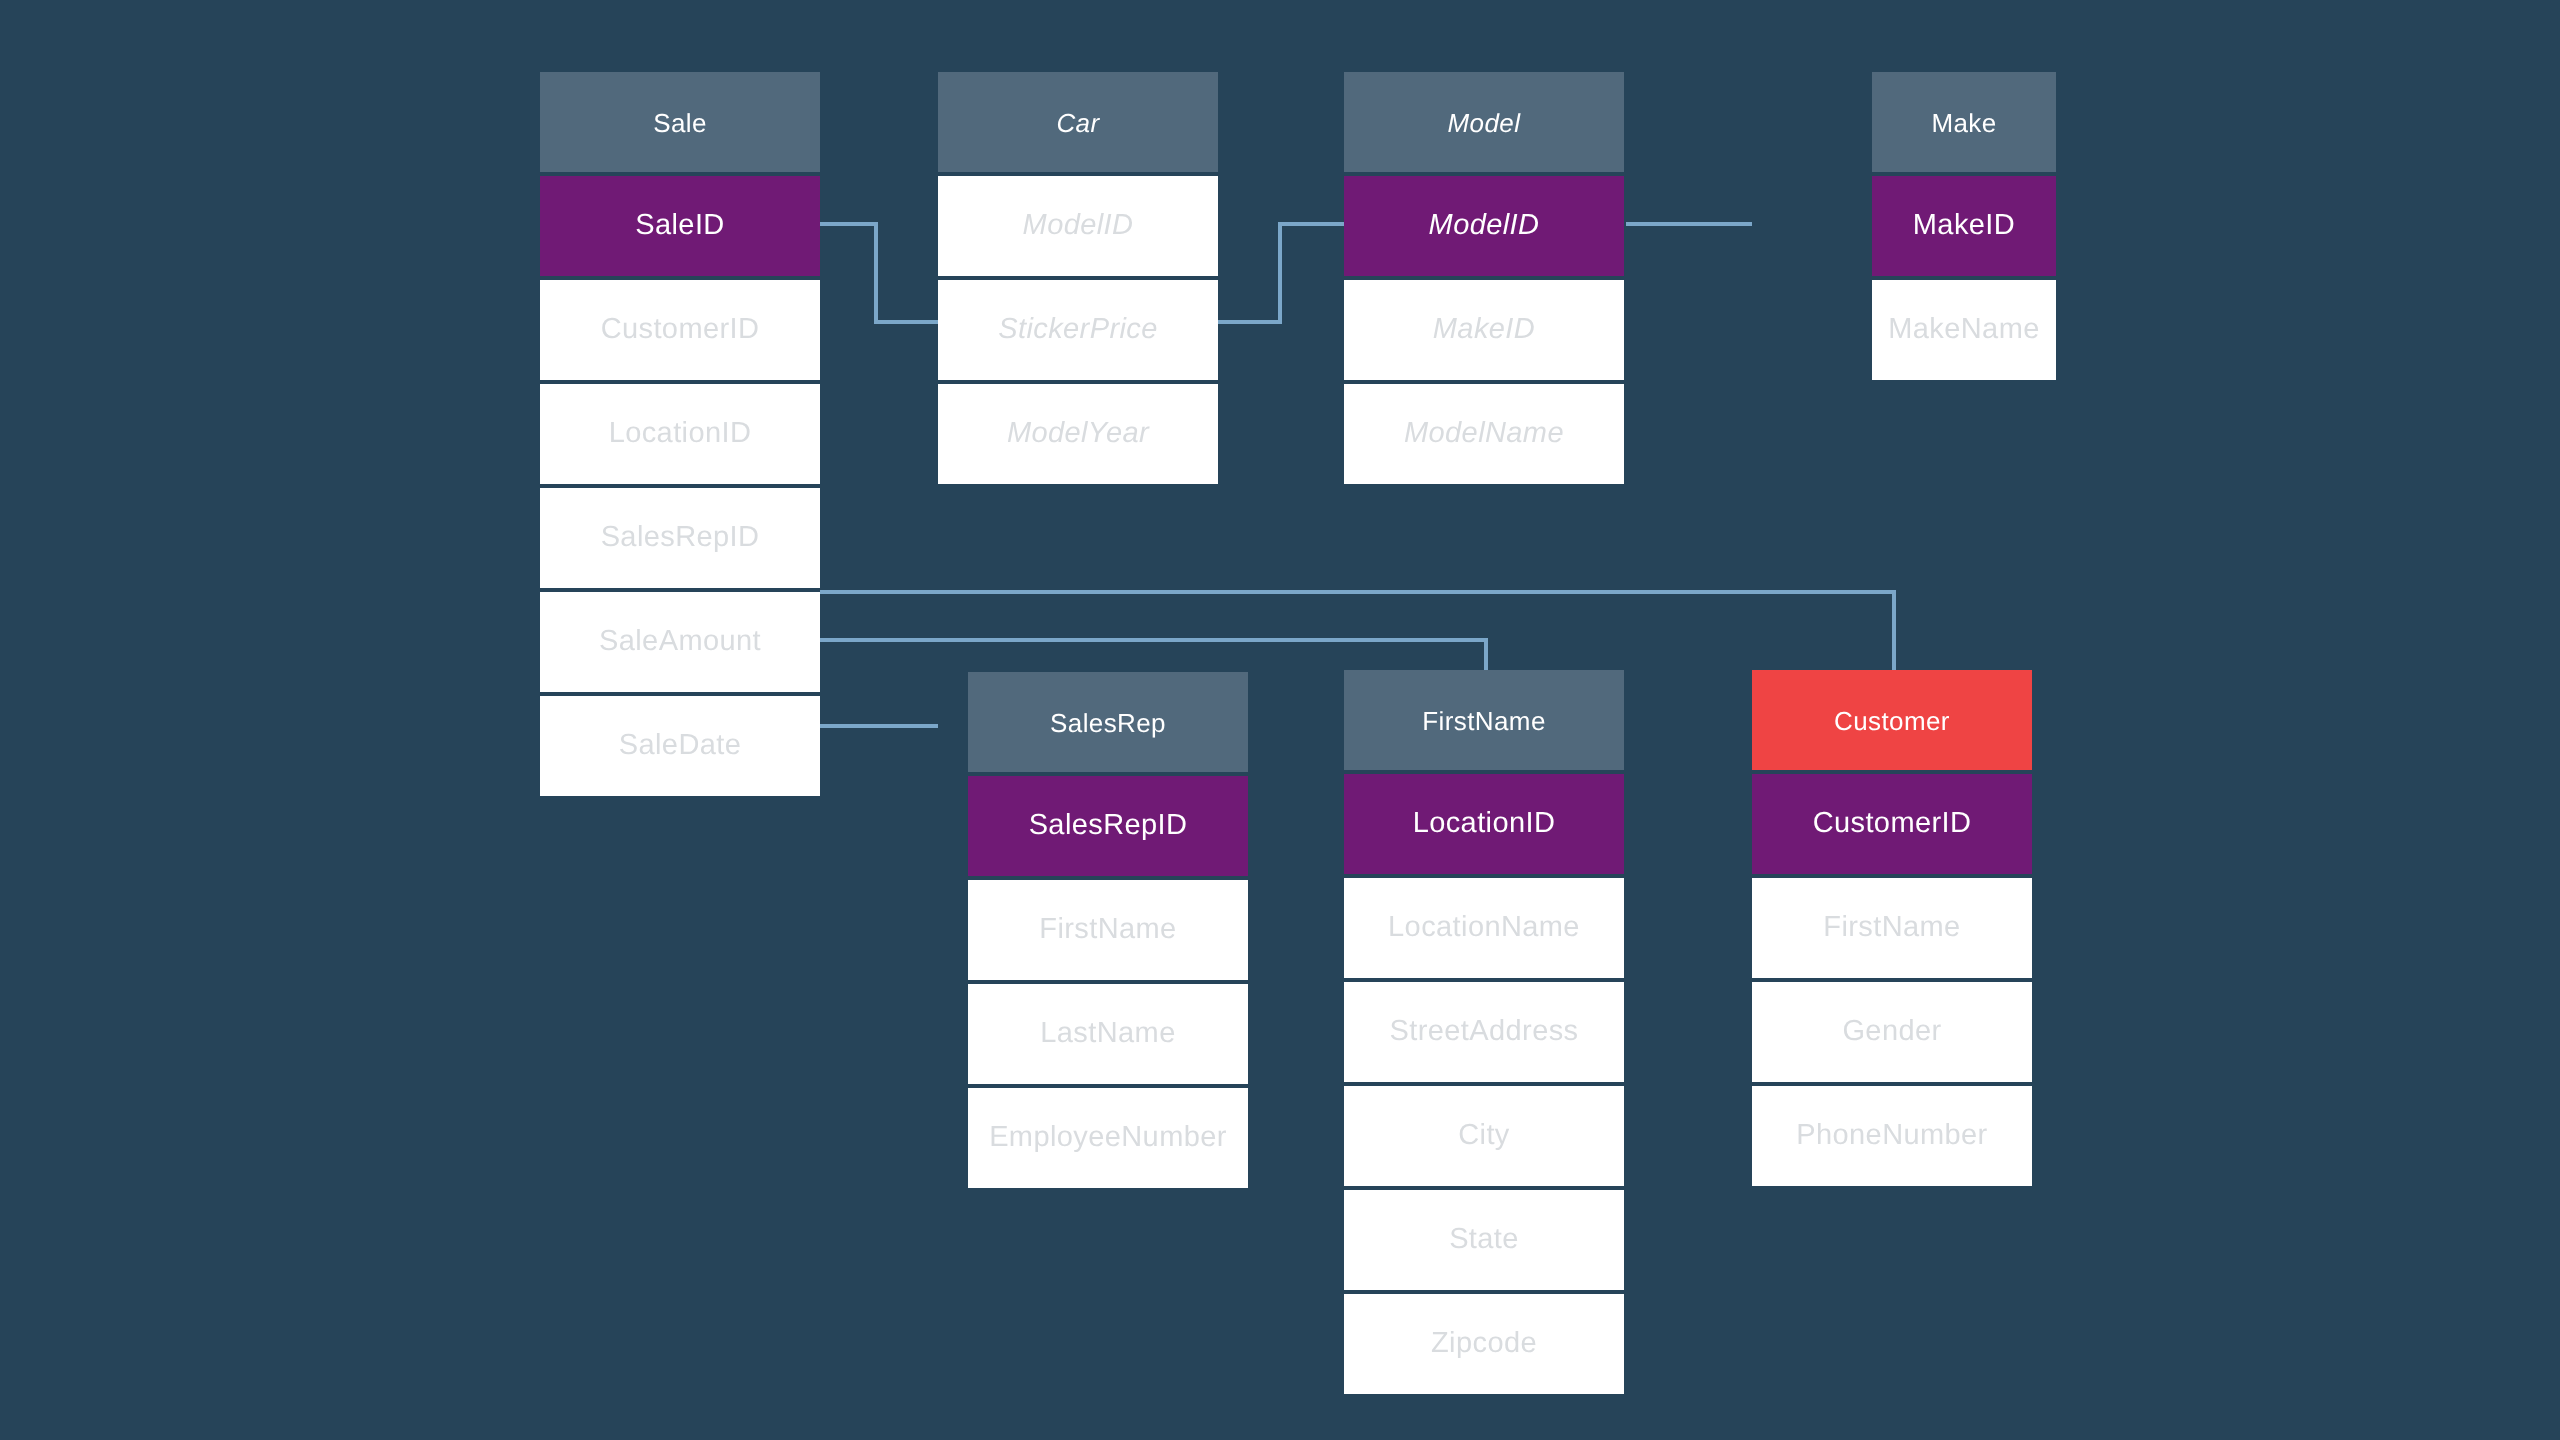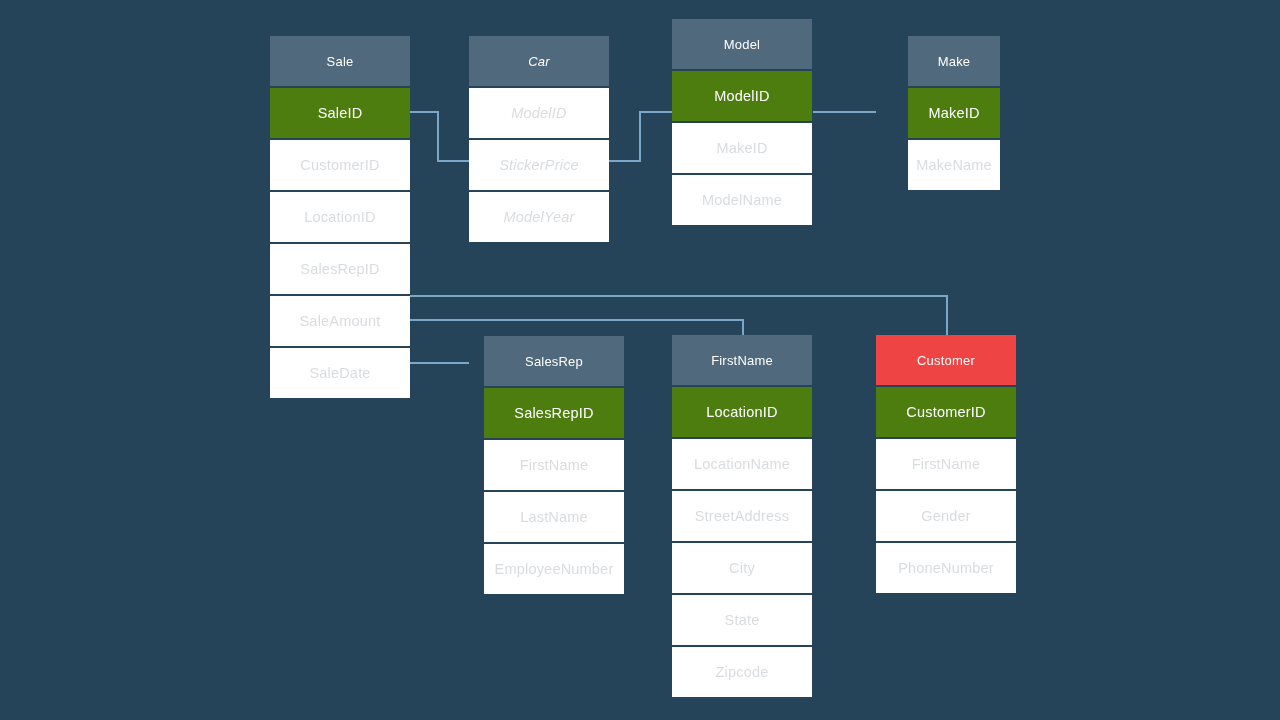--- a/index.html
+++ b/index.html
@@ -52,21 +52,21 @@
     font-size: 14.5px;
     display: flex;
     align-items: center;
     justify-content: center;
     margin-top: 2px;
     letter-spacing: 0.2px;
     white-space: nowrap;
     overflow: hidden;
   }
   .field.pk {
-    background: #4d7c0f;
+    background: #701a75;
     color: #ffffff;
   }
 </style>
 </head>
 <body>
 
 <div id="canvas">
 
   <svg id="connectors" viewBox="0 0 1280 720" width="1280" height="720">
       <path d="M 410,112 L 438,112 L 438,161 L 469,161" fill="none" stroke="#7ba7c9" stroke-width="2"></path>
@@ -86,27 +86,27 @@
         <div class="field">SalesRepID</div>
         <div class="field">SaleAmount</div>
         <div class="field">SaleDate</div>
       </div>
       <div class="entity" style="left: 469px; top: 36px; font-style: italic;">
     <div class="entity-header" style="background: rgb(81, 105, 124);">Car</div>
         <div class="field">ModelID</div>
         <div class="field">StickerPrice</div>
         <div class="field">ModelYear</div>
       </div>
-      <div class="entity" style="left: 672px; top: 19px;">
+      <div class="entity" style="left: 672px; top: 36px; font-style: italic;">
     <div class="entity-header" style="background: rgb(81, 105, 124);">Model</div>
   <div class="field pk">ModelID</div>
         <div class="field">MakeID</div>
         <div class="field">ModelName</div>
       </div>
-      <div class="entity" style="left: 860px; top: 36px; padding-left: 48px;">
+      <div class="entity" style="left: 888px; top: 36px; padding-left: 48px;">
     <div class="entity-header" style="background: rgb(81, 105, 124);">Make</div>
   <div class="field pk">MakeID</div>
         <div class="field">MakeName</div>
       </div>
       <div class="entity" style="left: 484px; top: 336px;">
     <div class="entity-header" style="background: rgb(81, 105, 124);">SalesRep</div>
   <div class="field pk">SalesRepID</div>
         <div class="field">FirstName</div>
         <div class="field">LastName</div>
         <div class="field">EmployeeNumber</div>

